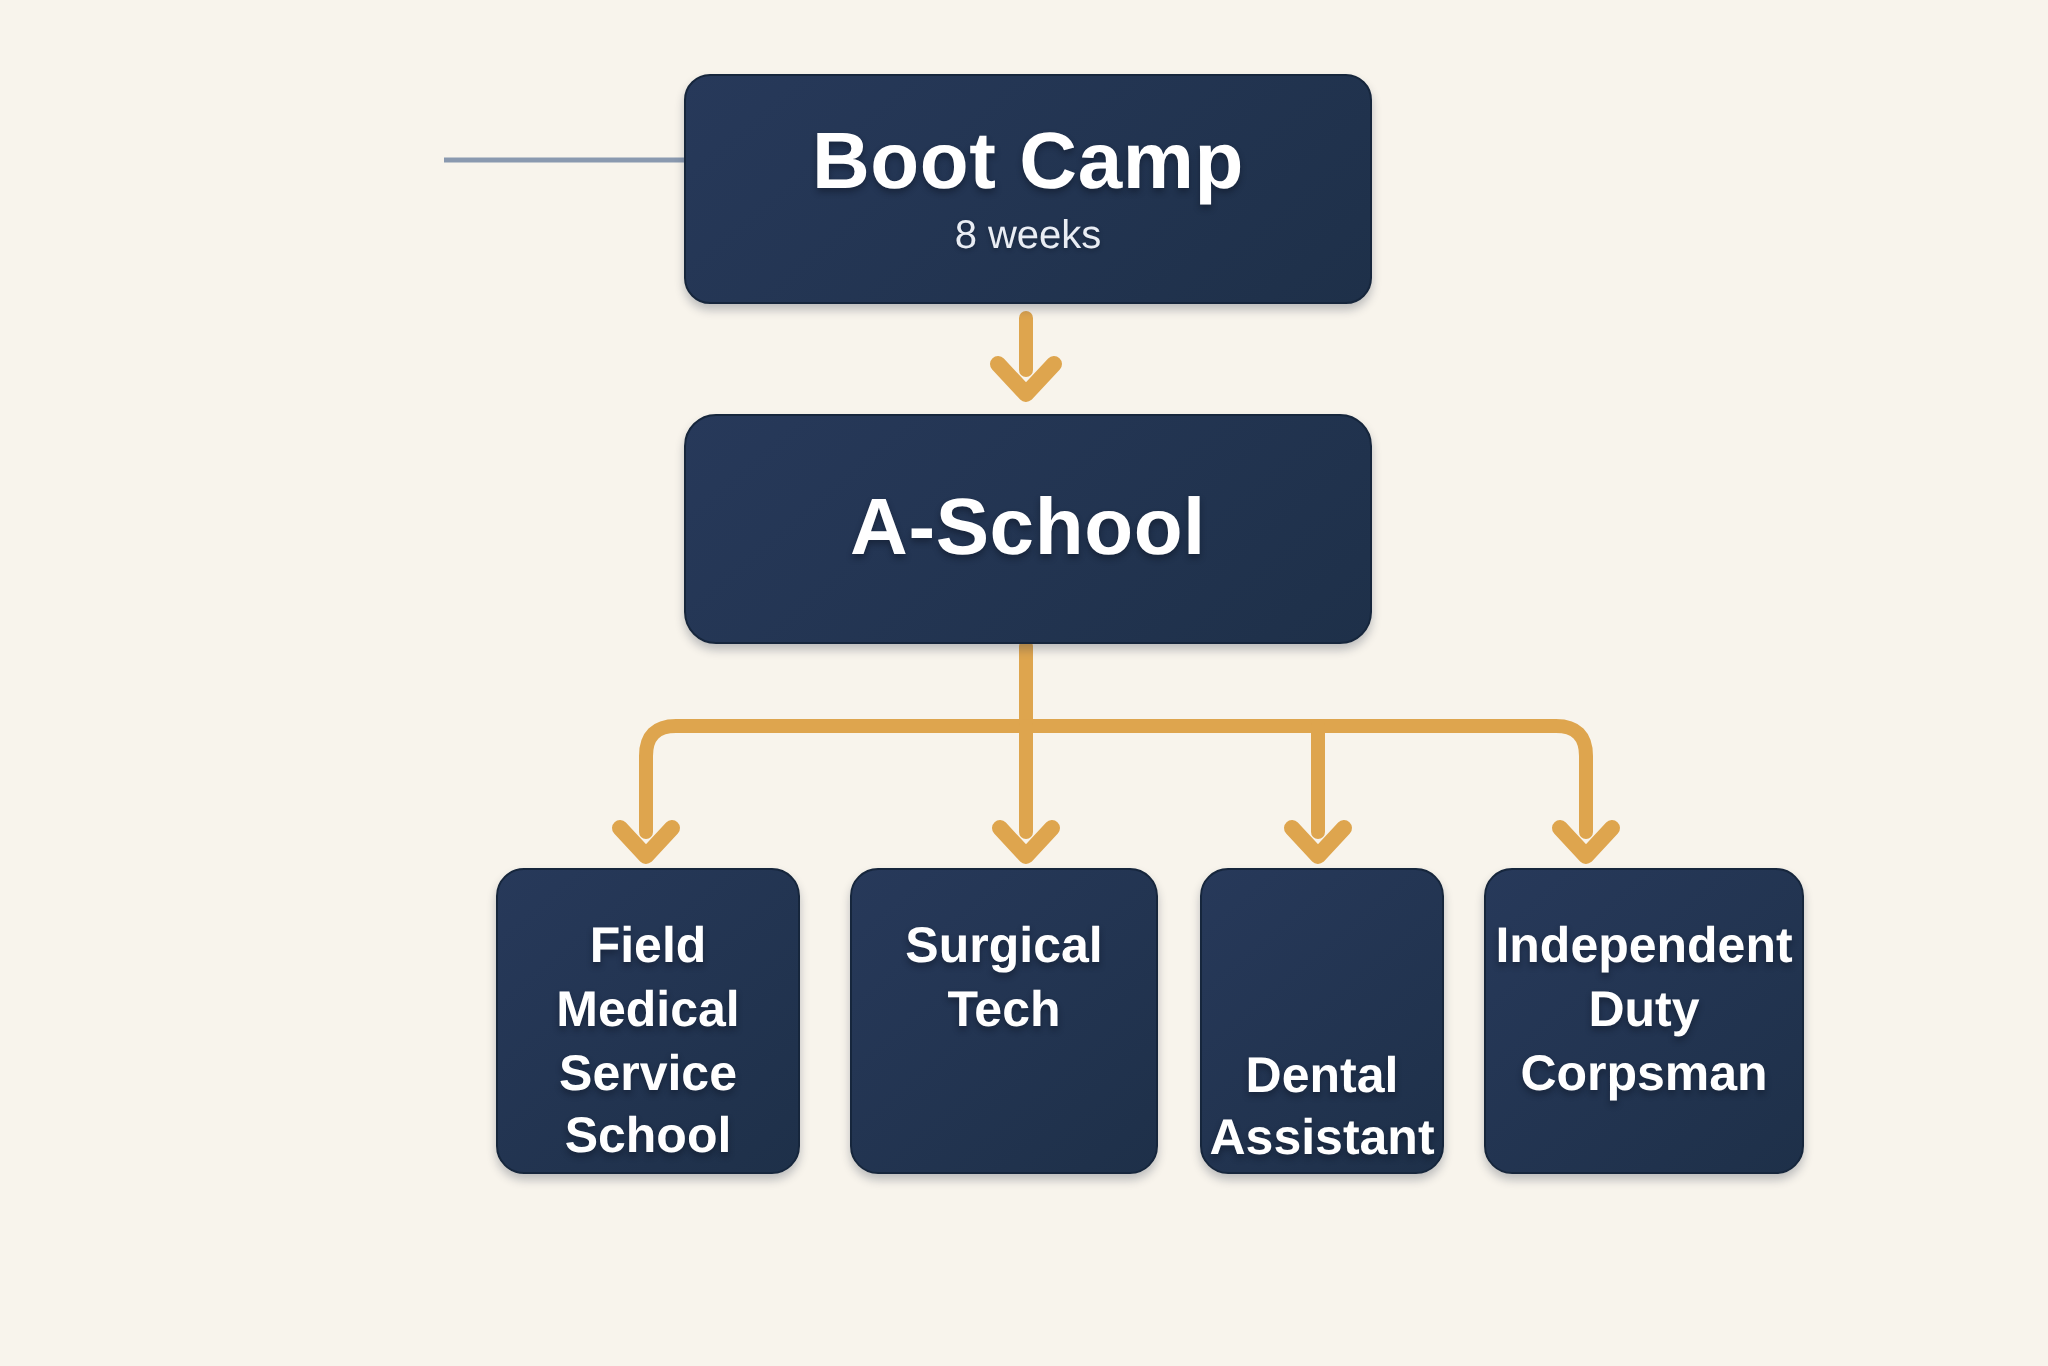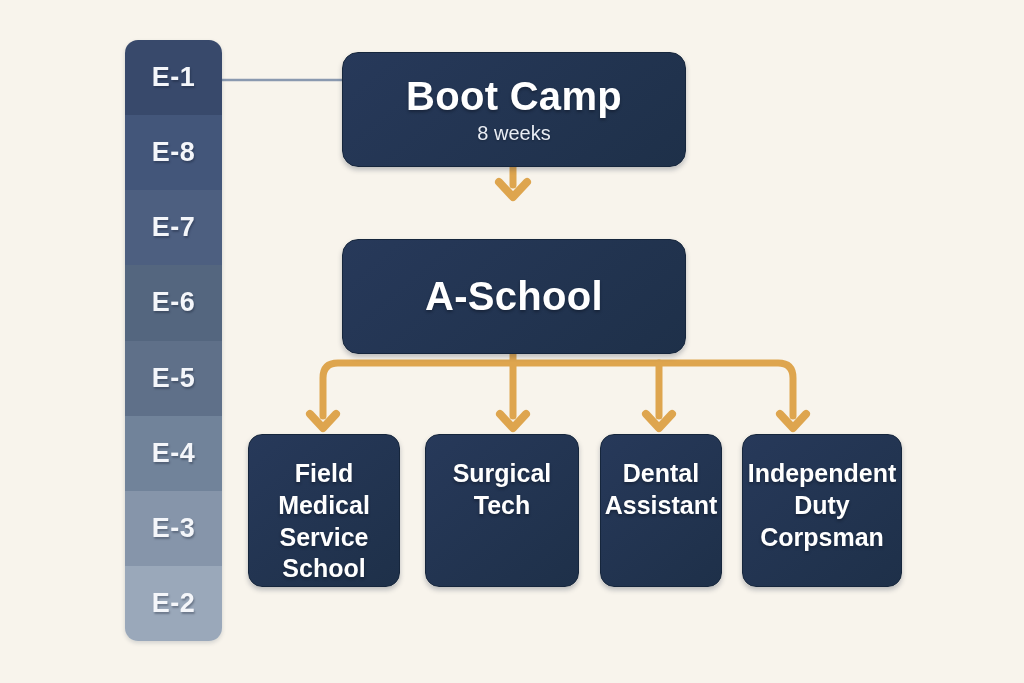--- a/index.html
+++ b/index.html
@@ -67,22 +67,22 @@
     font-weight: bold;
     letter-spacing: 0.3px;
     text-shadow: 0 2px 3px rgba(10,18,32,0.45);
   }
   .stage-box .stage-duration {
     color: #E9EDF4;
     font-size: 20px;
     font-weight: normal;
     text-shadow: 0 1px 2px rgba(10,18,32,0.35);
   }
-  #box-bootcamp { top: 52px; }
-  #box-aschool  { top: 207px; margin-top: 32px; }
+  #box-bootcamp { top: 37px; border-radius: 13px; }
+  #box-aschool  { top: 207px; }
 
   .specialty-box {
     position: absolute;
     top: 434px;
     height: 153px;
     background: linear-gradient(140deg, #27395A 0%, #1E3049 100%);
     border: 1px solid #16263C;
     border-radius: 14px;
     box-shadow: 0 3px 5px rgba(35,48,70,0.28);
     display: flex;
@@ -92,21 +92,21 @@
   .specialty-box .specialty-label {
     color: #FFFFFF;
     font-size: 25px;
     font-weight: bold;
     line-height: 1.27;
     text-align: center;
     text-shadow: 0 2px 3px rgba(10,18,32,0.45);
   }
   #spec-0 { left: 248px; width: 152px; }
   #spec-1 { left: 425px; width: 154px; }
-  #spec-2 { left: 600px; width: 122px; }
+  #spec-2 { left: 600px; width: 122px; align-items: flex-end; }
   #spec-3 { left: 742px; width: 160px; }
 </style>
 </head>
 <body style="background-color: rgb(248, 244, 236);">
 
 <div id="canvas">
 
   <svg class="connectors" viewBox="0 0 1024 683" xmlns="http://www.w3.org/2000/svg">
 
     <path d="M222,80 H342" stroke="#8A99AF" stroke-width="2.5" fill="none"></path>
@@ -125,46 +125,20 @@
       <path d="M513,363 V416" stroke-width="7"></path>
       <path d="M659,363 V416" stroke-width="7"></path>
 
       <path d="M310,414 L323,428 L336,414" stroke-width="8"></path>
       <path d="M500,414 L513,428 L526,414" stroke-width="8"></path>
       <path d="M646,414 L659,428 L672,414" stroke-width="8"></path>
       <path d="M780,414 L793,428 L806,414" stroke-width="8"></path>
     </g>
   </svg>
 
-  <div class="ladder">
-    <div class="ladder-cell" style="background-color: rgb(56, 73, 107);">
-        <span>E-1</span>
-      </div>
-    <div class="ladder-cell" style="background-color: rgb(67, 86, 122);">
-        <span>E-8</span>
-      </div>
-    <div class="ladder-cell" style="background-color: rgb(77, 95, 128);">
-        <span>E-7</span>
-      </div>
-    <div class="ladder-cell" style="background-color: rgb(84, 102, 127);">
-        <span>E-6</span>
-      </div>
-    <div class="ladder-cell" style="background-color: rgb(95, 112, 137);">
-        <span>E-5</span>
-      </div>
-    <div class="ladder-cell" style="background-color: rgb(113, 131, 154);">
-        <span>E-4</span>
-      </div>
-    <div class="ladder-cell" style="background-color: rgb(134, 149, 170);">
-        <span>E-3</span>
-      </div>
-    <div class="ladder-cell" style="background-color: rgb(154, 168, 186);">
-        <span>E-2</span>
-      </div>
-  </div>
 
   <div class="stage-box" id="box-bootcamp">
     <div class="stage-title">Boot Camp</div>
     <div class="stage-duration">8 weeks</div>
   </div>
 
   <div class="stage-box" id="box-aschool">
     <div class="stage-title">A-School</div>
   </div>
 

